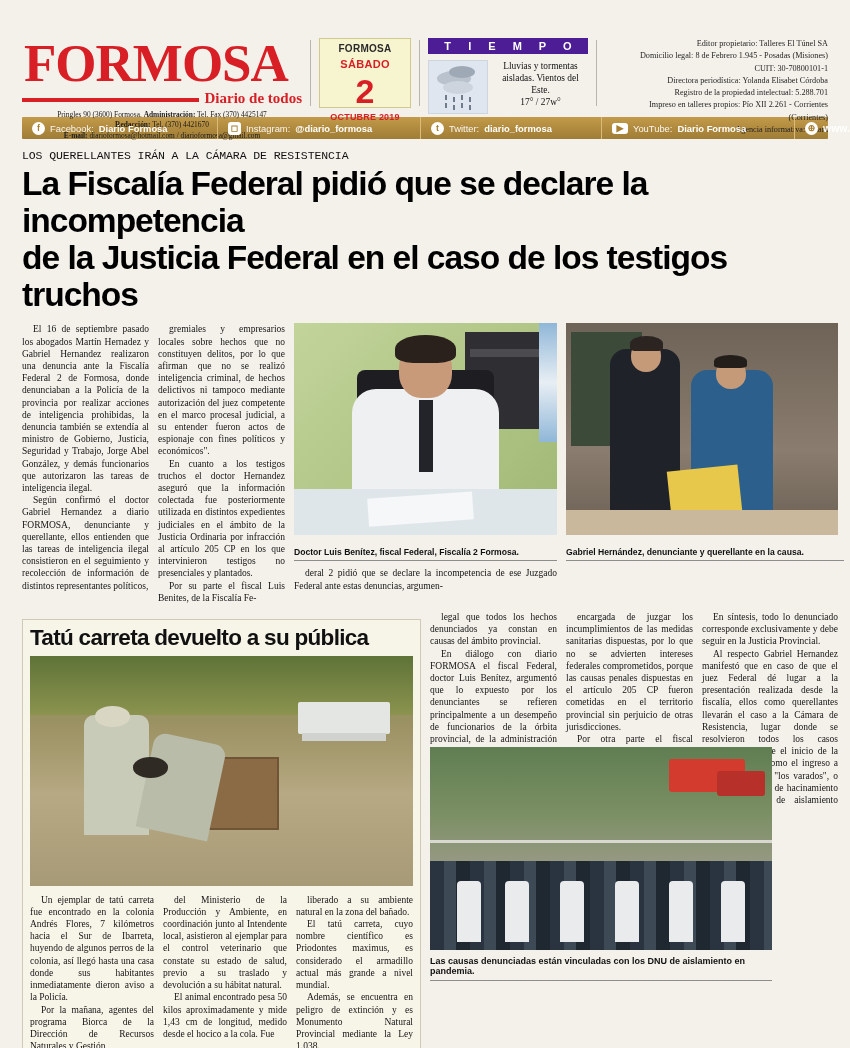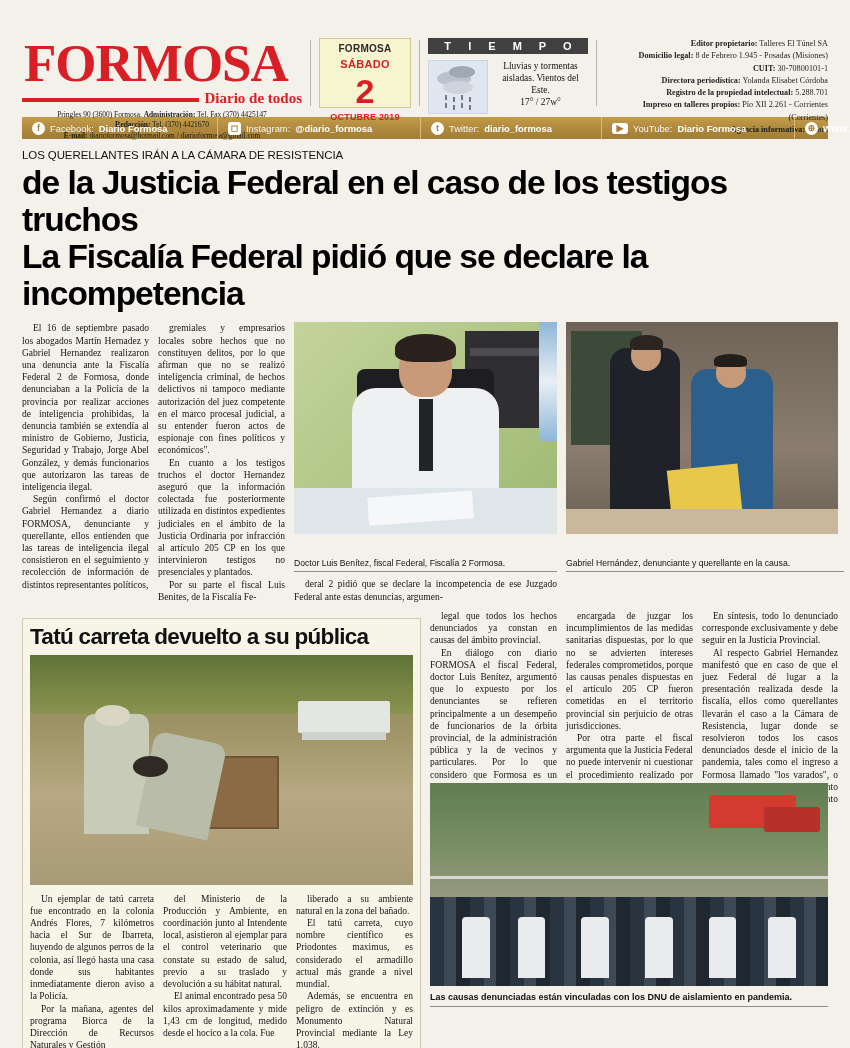--- a/index.html
+++ b/index.html
@@ -55,38 +55,38 @@
     padding:4px 0 4px;box-sizing:border-box;
   }
   .mh-date .d-city{font-family:"Liberation Sans",sans-serif;font-weight:bold;font-size:10px;color:#2a2a2a;letter-spacing:.3px;}
   .mh-date .d-hr{width:72%;height:1px;background:#cfc98f;margin:2px 0;}
   .mh-date .d-day{font-family:"Liberation Sans",sans-serif;font-weight:bold;font-size:11px;color:#d81f26;letter-spacing:.3px;}
   .mh-date .d-num{font-family:"Liberation Sans",sans-serif;font-weight:bold;font-size:34px;color:#d81f26;line-height:1;}
   .mh-date .d-mon{font-family:"Liberation Sans",sans-serif;font-weight:bold;font-size:9px;color:#d81f26;letter-spacing:.2px;}
   
   .mh-weather{flex:0 0 160px;width:160px;display:flex;flex-direction:column;}
   .tiempo-bar{
-    background:#404040;color:#fff;
+    background:#4c1d95;color:#fff;
     font-family:"Liberation Sans",sans-serif;font-weight:bold;font-size:11px;
     letter-spacing:7px;text-align:center;padding:2px 0 2px 7px;
   }
   .weather-body{display:flex;gap:5px;margin-top:6px;align-items:flex-start;}
   .w-icon{
     flex:0 0 58px;height:52px;background:#dfe6f0;border:1px solid #cdd5e0;
     position:relative;overflow:hidden;
   }
   .w-icon .cl{position:absolute;background:#b9c2cd;border-radius:50%;}
   .w-icon .c1{width:34px;height:15px;left:8px;top:10px;}
   .w-icon .c2{width:26px;height:12px;left:20px;top:5px;background:#9fa9b6;}
   .w-icon .c3{width:30px;height:13px;left:14px;top:20px;background:#cdd4dd;}
   .w-icon .drop{position:absolute;width:2px;height:5px;background:#6f7c8c;}
   .w-text{flex:1;font-size:9.4px;line-height:1.28;text-align:center;color:#111;}
   
   .mh-legal{flex:1;text-align:right;font-size:8.2px;line-height:1.5;color:#1f1f1f;padding-left:6px;}
-  .mh-legal b{font-weight:bold;}
+  .mh-legal b{font-weight:normal;}
   
   .socialbar{
     margin-top:9px;height:22px;
     background:linear-gradient(180deg,#c39a4a 0%,#b08b3f 50%,#a07d36 100%);
     display:flex;align-items:center;
     border-radius:1px;
   }
   .soc{
     display:flex;align-items:center;gap:5px;
     padding:0 10px;height:100%;
@@ -98,21 +98,21 @@
   .soc .lbl{opacity:.92;}
   .soc .val{font-weight:bold;}
   .soc-ic{
     width:13px;height:13px;flex:0 0 13px;display:flex;align-items:center;justify-content:center;
     background:#fff;color:#a87f30;border-radius:50%;font-size:9px;font-weight:bold;
   }
   .soc-ic.sq{border-radius:3px;}
   .soc-ic.yt{border-radius:3px;width:16px;flex:0 0 16px;height:11px;}
   
   .kicker{
-    font-family:Liberation Sans, sans-serif;
+    font-family:Liberation Mono, monospace;
     font-size:11.5px;letter-spacing:-0.1px;color:#111;
     margin-top:10px;
   }
   .headline{
     font-family:"Liberation Sans",sans-serif;
     font-weight:bold;
     font-size:33.5px;
     line-height:1.10;
     letter-spacing:-1.0px;
     color:#000;
@@ -126,22 +126,22 @@
     font-size:9.5px;line-height:1.285;
     text-align:justify;
     margin:0;text-indent:11px;
     color:#141414;
     hyphens:auto;
   }
   
   .photo{position:relative;overflow:hidden;background:#ccc;}
   .cap{
     font-family:"Liberation Sans",sans-serif;
-    font-weight:normal;font-size:8.6px;color:#111;
-    padding-top:0;border-bottom:1px solid #8d8d8d;padding-bottom:3px;margin-top:24px;
+    font-weight:bold;font-size:8.6px;color:#111;
+    padding-top:12px;border-bottom:1px solid #8d8d8d;padding-bottom:3px;
   }
   
   .ph-benitez{background:linear-gradient(180deg,#b8cb8e 0%,#a8bd7d 45%,#8ba463 100%);}
   .ph-benitez .wall{position:absolute;inset:0;background:linear-gradient(135deg,#c3d49b,#9fb873);}
   .ph-benitez .shelf{position:absolute;right:2%;top:4%;width:33%;height:46%;background:#2f2f33;}
   .ph-benitez .shelf:after{content:"";position:absolute;left:6%;top:18%;width:88%;height:8%;background:#4b4b50;}
   .ph-benitez .flag{position:absolute;right:0;top:0;width:7%;height:56%;background:linear-gradient(180deg,#8fb7d8,#e8eef4,#8fb7d8);}
   .ph-benitez .chair{position:absolute;left:24%;top:22%;width:52%;height:44%;background:#1d1d22;border-radius:8px 8px 0 0;}
   .ph-benitez .torso{position:absolute;left:22%;top:31%;width:56%;height:52%;background:#eef0f2;border-radius:24px 24px 0 0;}
   .ph-benitez .tie{position:absolute;left:47.5%;top:36%;width:5.5%;height:34%;background:#22242a;}
@@ -287,22 +287,22 @@
       <span class="val">Diario Formosa</span>
     </div>
     <div class="soc" style="flex:1;justify-content:center">
       <span class="soc-ic">⊕</span>
       <span class="val" style="font-size:10.5px">www.diarioformosa.net</span>
     </div>
   </div>
 
   <div class="kicker">LOS QUERELLANTES IRÁN A LA CÁMARA DE RESISTENCIA</div>
   <div class="headline">
+    <div>La Fiscalía Federal pidió que se declare la incompetencia</div>
     <div>de la Justicia Federal en el caso de los testigos truchos</div>
-    <div>La Fiscalía Federal pidió que se declare la incompetencia</div>
   </div>
 
   <div class="cols" style="margin-top:10px">
 
     <div class="col">
       <p class="body">El 16 de septiembre pasado los abogados Martín Hernadez y Gabriel Hernandez realizaron una denuncia ante la Fiscalía Federal 2 de Formosa, donde denunciaban a la Policía de la provincia por realizar acciones de inteligencia prohibidas, la denuncia también se extendía al ministro de Gobierno, Justicia, Seguridad y Trabajo, Jorge Abel González, y demás funcionarios que autorizaron las tareas de inteligencia ilegal.</p>
       <p class="body">Según confirmó el doctor Gabriel Hernandez a diario FORMOSA, denunciante y querellante, ellos entienden que las tareas de inteligencia ilegal consistieron en el seguimiento y recolección de información de distintos representantes políticos,</p>
     </div>
 
     <div class="col">
@@ -387,21 +387,21 @@
       <p class="body">encargada de juzgar los incumplimientos de las medidas sanitarias dispuestas, por lo que no se advierten intereses federales comprometidos, porque las causas penales dispuestas en el artículo 205 CP fueron cometidas en el territorio provincial sin perjuicio de otras jurisdicciones.</p>
       <p class="body">Por otra parte el fiscal argumenta que la Justicia Federal no puede intervenir ni cuestionar el procedimiento realizado por miembros de la Policía en la confección de actas de infracción al DNU de aislamiento obligatorio.</p>
     </div>
 
     <div class="col" style="padding-right:0">
       <p class="body">En síntesis, todo lo denunciado corresponde exclusivamente y debe seguir en la Justicia Provincial.</p>
       <p class="body">Al respecto Gabriel Hernandez manifestó que en caso de que el juez Federal dé lugar a la presentación realizada desde la fiscalía, ellos como querellantes llevarán el caso a la Cámara de Resistencia, lugar donde se resolvieron todos los casos denunciados desde el inicio de la pandemia, tales como el ingreso a Formosa llamado "los varados", o también los casos de hacinamiento en los centros de aislamiento preventivo.</p>
     </div>
   </div>
 
-  <div style="position:absolute;left:430px;top:783px;width:398px">
+  <div style="position:absolute;left:430px;top:747px;width:342px">
     <div class="photo ph-prot" style="width:100%;height:203px">
       <div class="sky"></div>
         <div class="tent"></div>
         <div class="tent2"></div>
       <div class="rail"></div>
         <div class="rail2"></div>
         <div class="crowd"></div>
       <span class="pw" style="left:8%"></span>
         <span class="pw" style="left:22%"></span>
       <span class="pw" style="left:38%"></span>

